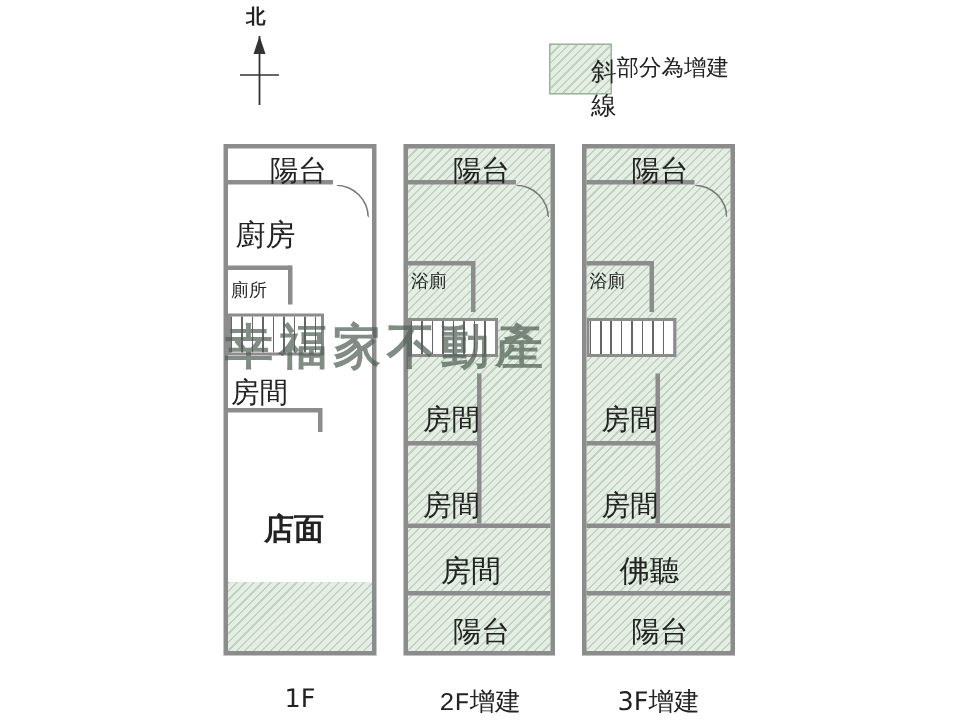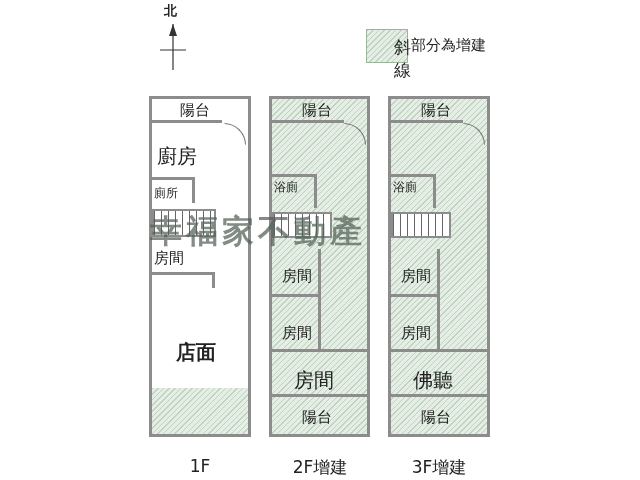--- a/index.html
+++ b/index.html
@@ -3,21 +3,21 @@
 <meta charset="utf-8">
 <style>
   html, body { margin:0; padding:0; }
   body { width:640px; height:480px; background:#ffffff; position:relative; overflow:hidden;
          font-family:"DejaVu Sans", sans-serif; color:#222; }
   .abs { position:absolute; }
   .hatch { background-color:#e4eee4;
            background-image: repeating-linear-gradient(135deg, rgba(150,175,150,0.45) 0 1px, transparent 1px 4px); }
   .plan { position:absolute; border:3px solid #8c8c8c; box-sizing:border-box; }
   .wall { position:absolute; background:#8c8c8c; }
-  .lbl { position:absolute; font-size:15px; color:#222; white-space:nowrap; text-align:center; }
+  .lbl { position:absolute; font-size:19px; color:#222; white-space:nowrap; text-align:center; }
   .lbl-big { font-size:20px; }
   .lbl-sm { font-size:12px; }
   .door { position:absolute; border:1px solid #777; border-color:#777 transparent transparent #777; border-radius:100% 0 0 0; box-sizing:border-box; }
   .stair { position:absolute; border:2px solid #8c8c8c; box-sizing:border-box;
            background-image: repeating-linear-gradient(90deg, #666 0 1px, transparent 1px 7px); background-color:#fff; }
   .floor-label { position:absolute; font-size:17px; color:#222; text-align:center; width:120px; }
   .watermark { position:absolute; left:150px; top:210px; font-size:32px; font-weight:bold; letter-spacing:4px;
                color:rgba(80,95,85,0.72); white-space:nowrap; }
 </style>
 </head>
@@ -86,14 +86,14 @@
   <div class="lbl lbl-sm" style="left:2px;top:80px;">浴廁</div>
   <div class="lbl" style="left:10px;top:168px;">房間</div>
   <div class="lbl" style="left:10px;top:225px;">房間</div>
   <div class="lbl lbl-big" style="left:22px;top:268px;">佛聽</div>
   <div class="lbl" style="left:30px;top:309px;">陽台</div>
 </div>
 
 <div class="watermark">幸福家不動產</div>
 
 <div class="floor-label" style="left:140px;top:456px;">1F</div>
-<div class="floor-label" style="left:260px;top:456px;">2F增建</div>
+<div class="floor-label" style="left:260px;top:456px;font-family:Liberation Mono, monospace;">2F增建</div>
 <div class="floor-label" style="left:379px;top:456px;">3F增建</div>
 
 </body></html>

